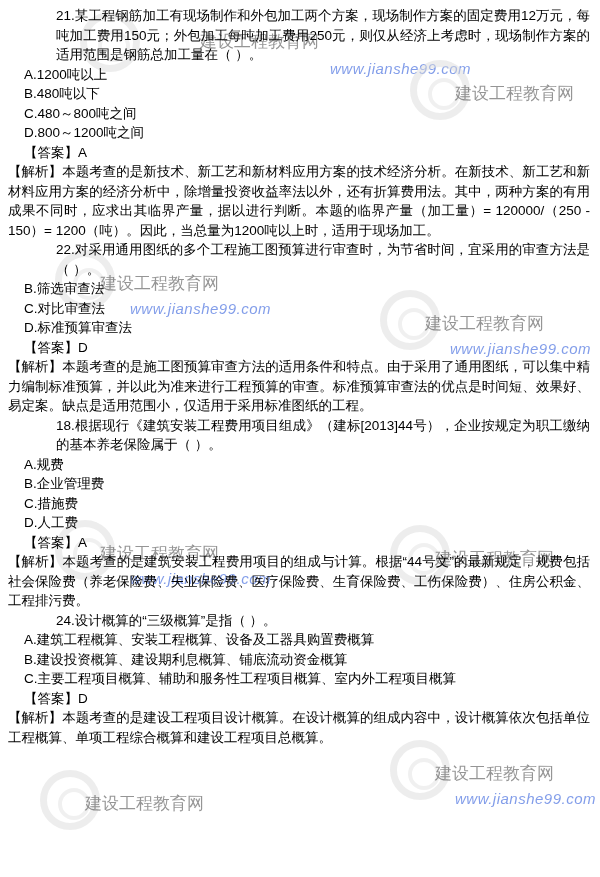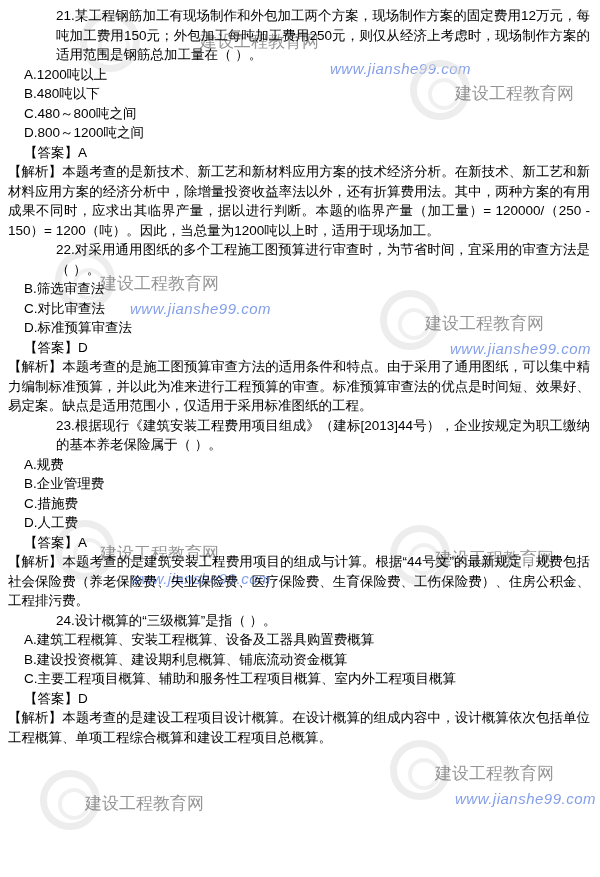--- a/index.html
+++ b/index.html
@@ -145,21 +145,21 @@
   <div class="q-block">
     <div class="para stem"><span>22.</span><span>对采用通用图纸的多个工程施工图预算进行审查时，为节省时间，宜采用的审查方法是（  ）。</span></div>
     <div class="para opt">B.筛选审查法</div>
     <div class="para opt">C.对比审查法</div>
     <div class="para opt">D.标准预算审查法</div>
     <div class="para answer">【答案】D</div>
     <div class="para analysis">【解析】本题考查的是施工图预算审查方法的适用条件和特点。由于采用了通用图纸，可以集中精力编制标准预算，并以此为准来进行工程预算的审查。标准预算审查法的优点是时间短、效果好、易定案。缺点是适用范围小，仅适用于采用标准图纸的工程。</div>
   </div>
 
   <div class="q-block">
-    <div class="para stem"><span>23.</span><span>根据现行《建筑安装工程费用项目组成》（建标[2013]44号），企业按规定为职工缴纳的基本养老保险属于（  ）。</span></div>
+    <div class="para stem"><span>18.</span><span>根据现行《建筑安装工程费用项目组成》（建标[2013]44号），企业按规定为职工缴纳的基本养老保险属于（  ）。</span></div>
     <div class="para opt">A.规费</div>
     <div class="para opt">B.企业管理费</div>
     <div class="para opt">C.措施费</div>
     <div class="para opt">D.人工费</div>
     <div class="para answer">【答案】A</div>
     <div class="para analysis">【解析】本题考查的是建筑安装工程费用项目的组成与计算。根据“44号文”的最新规定，规费包括社会保险费（养老保险费、失业保险费、医疗保险费、生育保险费、工伤保险费）、住房公积金、工程排污费。</div>
   </div>
 
   <div class="q-block">
     <div class="para stem"><span>24.</span><span>设计概算的“三级概算”是指（  ）。</span></div>

